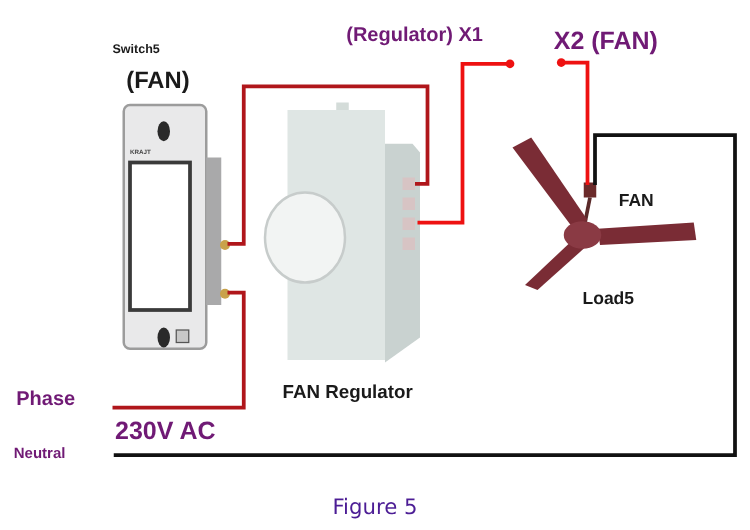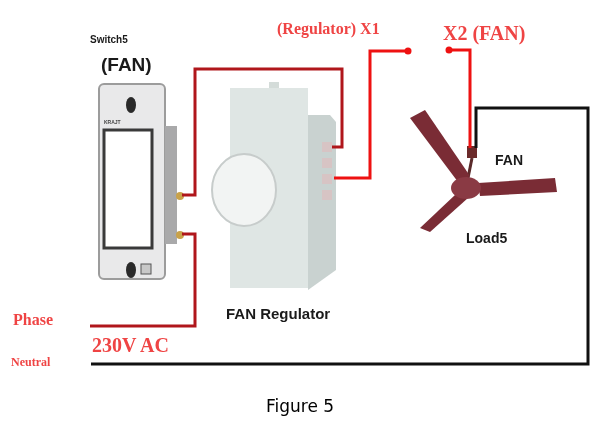--- a/index.html
+++ b/index.html
@@ -1,20 +1,20 @@
 <!DOCTYPE html>
 <html><head>
   <meta charset="utf-8">
   <style>
     html, body { margin: 0; padding: 0; background: #ffffff; }
     body { width: 600px; height: 424px; position: relative; overflow: hidden; font-family: "Liberation Sans", sans-serif; }
     svg { position: absolute; left: 0; top: 0; }
     .lbl { position: absolute; font-weight: bold; color: #1a1a1a; white-space: nowrap; }
-    .lbl-dark { color: #ef4444; font-family: Liberation Serif, serif; }
-    .caption { position: absolute; left: 0; width: 600px; top: 396px; text-align: center; font-family: "DejaVu Sans", sans-serif; font-size: 17px; color: #000000; }
+    .lbl-dark { color: #701a75; font-family: Liberation Sans, sans-serif; }
+    .caption { position: absolute; left: 0; width: 600px; top: 396px; text-align: center; font-family: "DejaVu Sans", sans-serif; font-size: 17px; color: #4c1d95; }
   </style>
 </head>
 <body>
 
 <svg width="600" height="424" viewBox="0 0 600 424">
 
   <g>
     <rect x="99" y="84" width="66" height="195" rx="5" fill="#e9e9ea" stroke="#9c9c9c" stroke-width="2"></rect>
     <rect x="165" y="126" width="12" height="118" fill="#a9a9aa"></rect>
     <rect x="104" y="130" width="48" height="118" fill="#ffffff" stroke="#3a3a3a" stroke-width="3"></rect>

